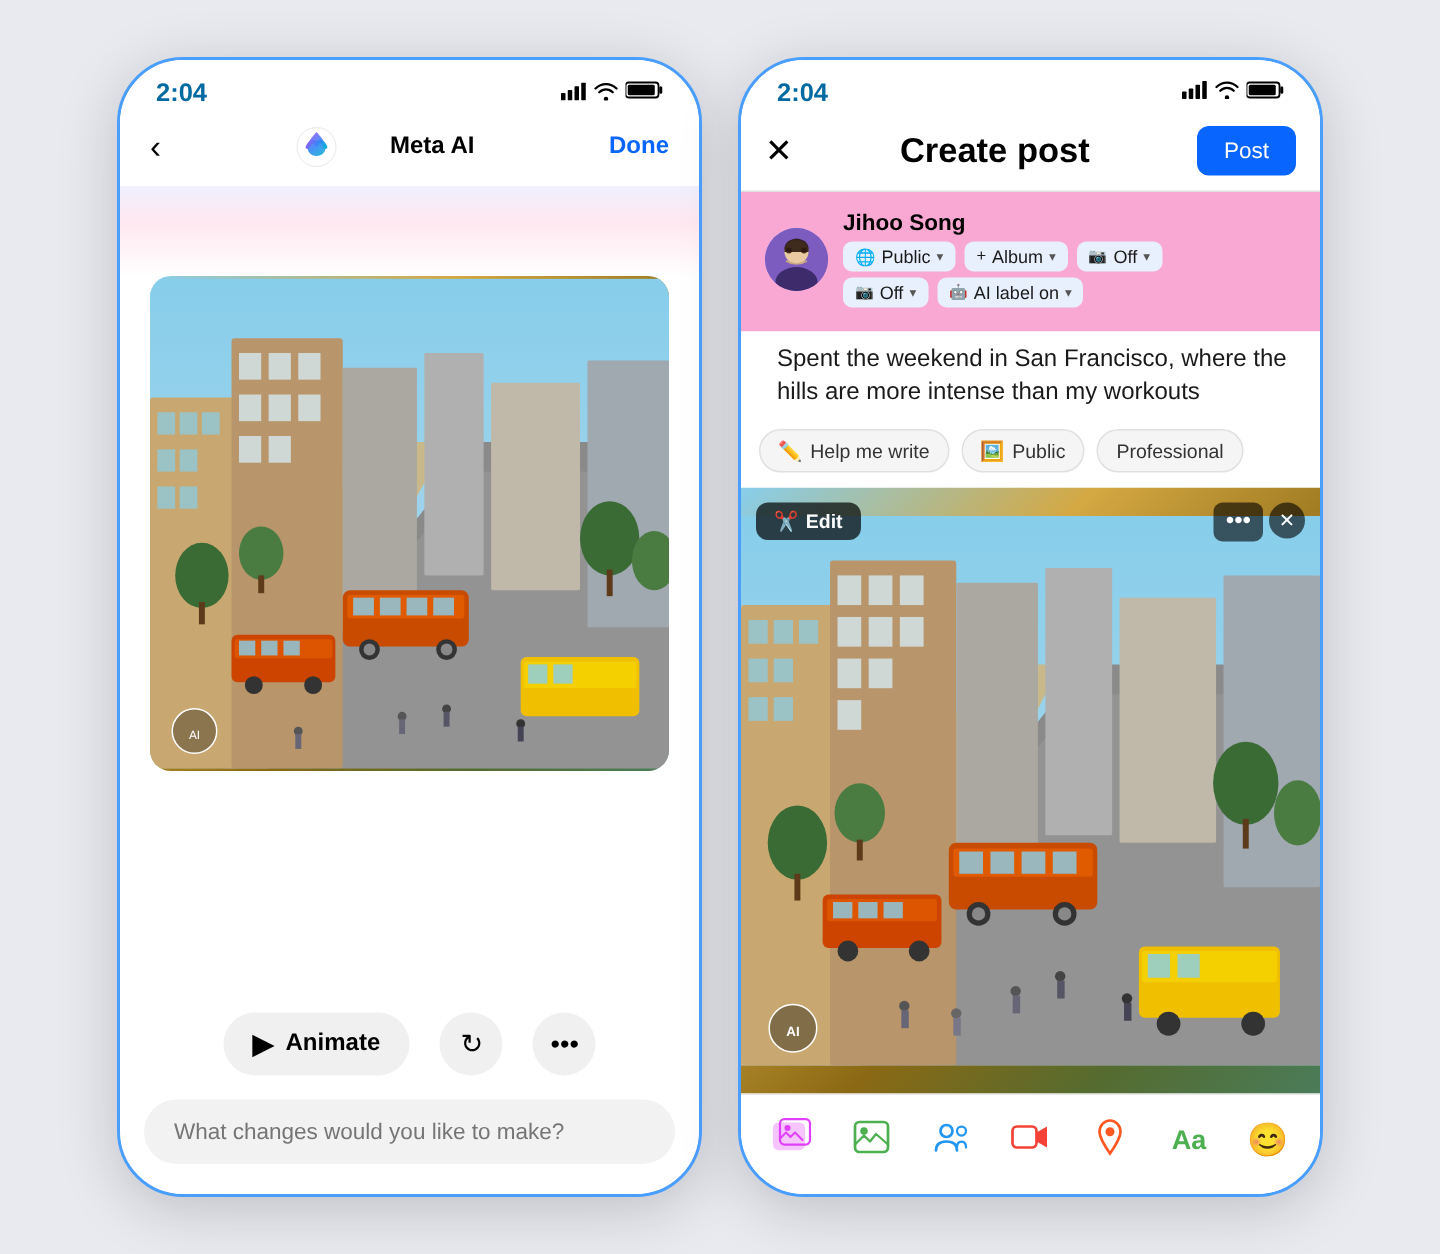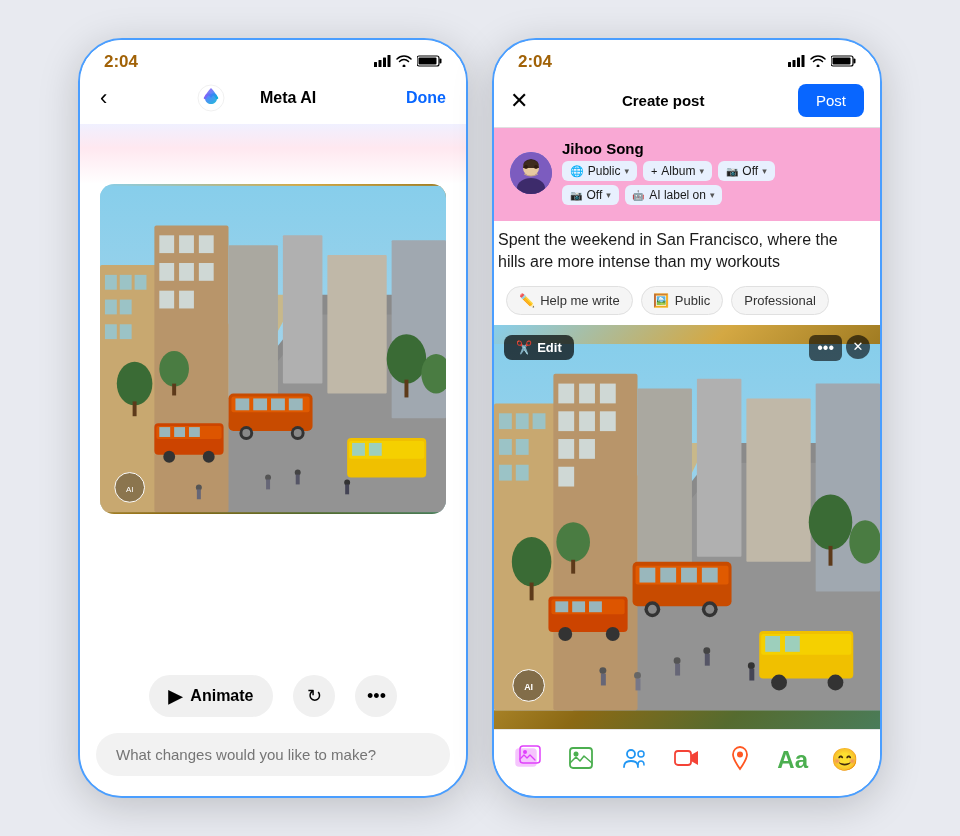--- a/index.html
+++ b/index.html
@@ -41,21 +41,21 @@
     .status-bar {
       display: flex;
       justify-content: space-between;
       align-items: center;
       padding: 12px 24px 4px 24px;
       background: #fff;
     }
     .status-time {
       font-weight: 700;
       font-size: 17px;
-      color: #a16207;
+      color: #0369a1;
     }
     .status-icons {
       display: flex;
       align-items: center;
       gap: 5px;
     }
 
     
     .phone1-header {
       display: flex;
@@ -154,21 +154,21 @@
       background: #fff;
       border-bottom: 1px solid #e0e0e0;
     }
     .phone2-close {
       font-size: 22px;
       color: #000;
       font-weight: 400;
       cursor: pointer;
     }
     .phone2-title {
-      font-size: 15px;
+      font-size: 23px;
       font-weight: 700;
       color: #000;
     }
     .phone2-post-btn {
       background: #0866FF;
       color: #fff;
       border: none;
       border-radius: 8px;
       padding: 8px 18px;
       font-size: 15px;
@@ -224,21 +224,21 @@
       cursor: pointer;
     }
     .badge-icon {
       font-size: 11px;
     }
     .badge-chevron {
       font-size: 9px;
       color: #555;
     }
     .post-text {
-      padding: 8px 16px 12px 4px;
+      padding: 8px 16px 12px 24px;
       font-size: 16px;
       color: #1a1a1a;
       line-height: 1.4;
       background: #fff;
     }
     .ai-tools-row {
       display: flex;
       gap: 8px;
       padding: 0 12px 10px 12px;
       overflow: hidden;
@@ -759,21 +759,21 @@
           </div>
           <div class="toolbar-icon-btn">
             <span>
               <svg width="26" height="26" viewBox="0 0 26 26">
                   <path d="M13 2 C9 2 6 5.5 6 9.5 C6 14 13 24 13 24 C13 24 20 14 20 9.5 C20 5.5 17 2 13 2 Z" fill="none" stroke="#FF5722" stroke-width="1.8"></path>
                   <circle cx="13" cy="9.5" r="3" fill="#FF5722"></circle>
                 </svg>
             </span>
           </div>
           <div class="toolbar-icon-btn">
-            <span style="font-size:24px; font-weight:700; color:#4CAF50;">Aa</span>
+            <span style="font-size:18px; font-weight:700; color:#4CAF50;">Aa</span>
           </div>
           <div class="toolbar-icon-btn">
             <span style="font-size:22px;">😊</span>
           </div>
         </div>
       </div>
     </div>
   </div>
 
 </div>

